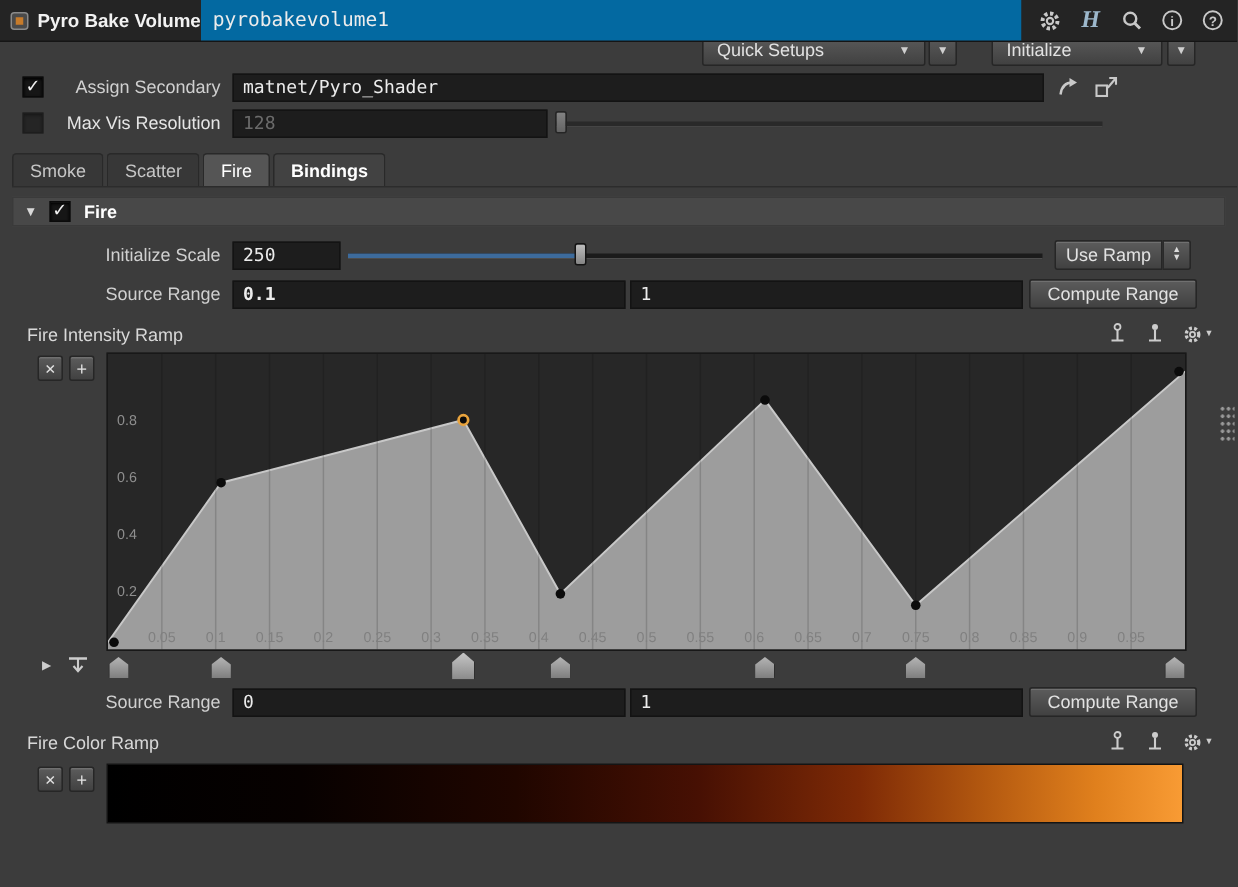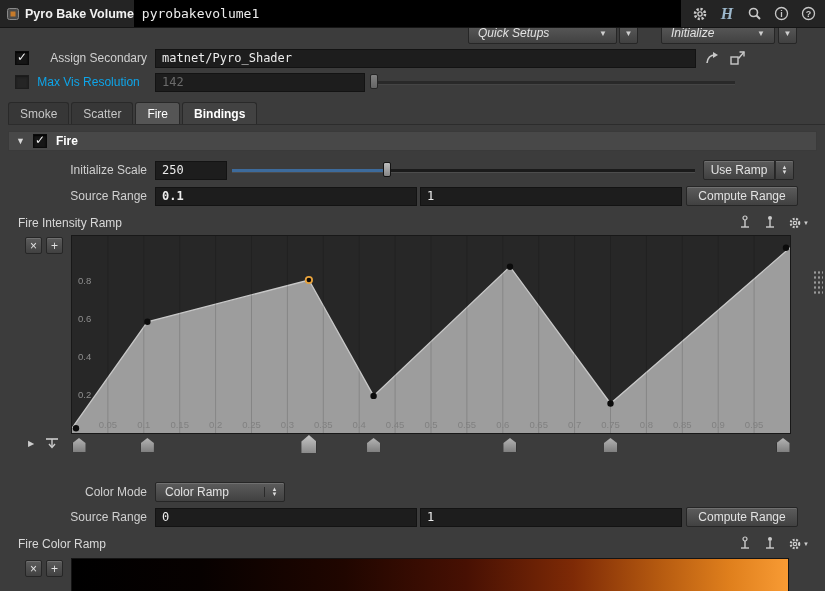--- a/index.html
+++ b/index.html
@@ -3,52 +3,52 @@
 <meta charset="utf-8">
 <style>
   html,body{margin:0;padding:0;background:#3c3c3c;overflow:hidden;}
   .panel{position:relative;width:825px;height:591px;background:#3c3c3c;overflow:hidden;
          font-family:"Liberation Sans","DejaVu Sans",sans-serif;font-size:12px;color:#d6d6d6;}
 
   
   .titlebar{display:flex;align-items:center;height:27px;background:#242424;border-bottom:1px solid #151515;}
   .node-icon{margin:0 5px 0 6px;display:flex;}
   .node-type{font-weight:bold;color:#f2f2f2;white-space:nowrap;font-size:12.5px;}
-  .node-name{flex:1;align-self:stretch;background:#000000;display:flex;align-items:center;
+  .node-name{flex:1;align-self:stretch;background:#0369a1;display:flex;align-items:center;
              padding-left:8px;font-family:"DejaVu Sans Mono",monospace;font-size:13px;color:#ececec;}
   .title-icons{display:flex;align-items:center;gap:9px;padding:0 8px 0 10px;background:#242424;height:27px;}
   .ticon{display:flex;align-items:center;justify-content:center;width:18px;height:18px;cursor:default;}
   .hlogo{font-family:"Liberation Serif",serif;font-style:italic;font-weight:bold;font-size:16px;color:#9db8cc;}
 
   
   .btn{background:linear-gradient(#5c5c5c,#414141);border:1px solid #262626;border-radius:2px;color:#e2e2e2;
        display:inline-flex;align-items:center;justify-content:center;height:20px;
        box-shadow:inset 0 1px 0 rgba(255,255,255,0.13);box-sizing:border-box;font-size:12px;}
   .arr{font-size:8px;color:#cfcfcf;margin-left:6px;}
   .field{background:#1d1d1d;border:1px solid #131313;height:19px;color:#ececec;
          font-family:"DejaVu Sans Mono",monospace;font-size:12px;padding:0 6px;display:flex;
          align-items:center;box-sizing:border-box;}
   .bold{font-weight:bold;}
   .checkbox{width:14px;height:14px;background:#161616;border:1px solid #0a0a0a;box-shadow:inset 0 1px 2px #000;
             box-sizing:border-box;display:flex;align-items:center;justify-content:center;}
   .checkmark{color:#f2f2f2;font-size:12px;line-height:10px;font-weight:bold;margin-top:-2px;}
 
   
-  .toolbar-row{position:relative;height:16px;overflow:hidden;font-style:italic;}
+  .toolbar-row{position:relative;height:16px;overflow:hidden;}
   .toolbar-row .btn{position:absolute;top:-6px;height:22px;}
   .qs-main{left:468px;width:149px;justify-content:space-between;padding:0 9px;}
   .qs-arrow{left:619px;width:19px;}
   .init-main{left:661px;width:114px;justify-content:space-between;padding:0 9px;}
   .init-arrow{left:778px;width:19px;}
 
   
   .prow{display:flex;align-items:center;height:22px;}
   .cb-col{width:30px;padding-left:15px;box-sizing:border-box;display:flex;}
   .plabel{width:117px;text-align:right;color:#d0d0d0;margin-right:8px;white-space:nowrap;}
-  .dim-label{color:#0ea5e9;text-align:center;}
+  .dim-label{color:#e5e5e5;}
   .dim-field{color:#6b6b6b;}
   .mat-icon{margin-left:9px;display:flex;}
 
   
   .slider{position:relative;height:18px;}
   .slider-track{position:absolute;left:0;right:0;top:8px;height:3px;background:#1b1b1b;border-bottom:1px solid #4d4d4d;}
   .slider-fill{position:absolute;left:0;top:8px;height:3px;background:#3d6b9c;}
   .slider-handle{position:absolute;top:1px;width:8px;height:15px;background:linear-gradient(#bdbdbd,#858585);
                  border:1px solid #141414;border-radius:2px;box-sizing:border-box;}
   .dim-slider{opacity:0.55;}
@@ -178,21 +178,21 @@
           <path d="M9.5 1 L14 1 L14 5.5" fill="none" stroke="#c9c9c9" stroke-width="1.4"></path>
         </svg>
     </span>
   </div>
 
   <div class="prow" style="margin-top:2px">
     <div class="cb-col">
       <span class="checkbox" style="opacity:.6"></span>
     </div>
     <div class="plabel dim-label">Max Vis Resolution</div>
-    <div class="field dim-field" style="width:210px">142</div>
+    <div class="field dim-field" style="width:210px">128</div>
     <div class="slider dim-slider" id="maxvis-slider" style="width:365px;margin-left:5px">
       <div class="slider-track"></div>
       <div class="slider-handle" style="left: calc(1% - 4px);"></div>
     </div>
   </div>
 
   <div class="tabbar">
     <div class="tab">Smoke</div>
     <div class="tab">Scatter</div>
     <div class="tab active">Fire</div>
@@ -339,31 +339,20 @@
         <div class="ramp-handle" style="left: 0.5px;"></div>
         <div class="ramp-handle" style="left: 68.89px;"></div>
         <div class="ramp-handle selected" style="left: 229.44px;"></div>
         <div class="ramp-handle" style="left: 295.06px;"></div>
         <div class="ramp-handle" style="left: 431.48px;"></div>
         <div class="ramp-handle" style="left: 532px;"></div>
         <div class="ramp-handle" style="left: 704.5px;"></div>
       </div>
   </div>
 
-  <div class="prow" style="margin-top:27px">
-    <div class="cb-col"></div>
-    <div class="plabel">Color Mode</div>
-    <div class="btn btn-group" style="width:130px;padding:0">
-      <span class="dropdown-main">Color Ramp</span>
-      <span class="dd-arrows">
-        <span>▲</span>
-        <span>▼</span>
-      </span>
-    </div>
-  </div>
 
   <div class="prow" style="margin-top:3px">
     <div class="cb-col"></div>
     <div class="plabel">Source Range</div>
     <div class="field" style="width:262px">0</div>
     <div class="field" style="width:262px;margin-left:3px">1</div>
     <div class="btn" style="width:112px;margin-left:4px">
       <span>Compute Range</span>
     </div>
   </div>

